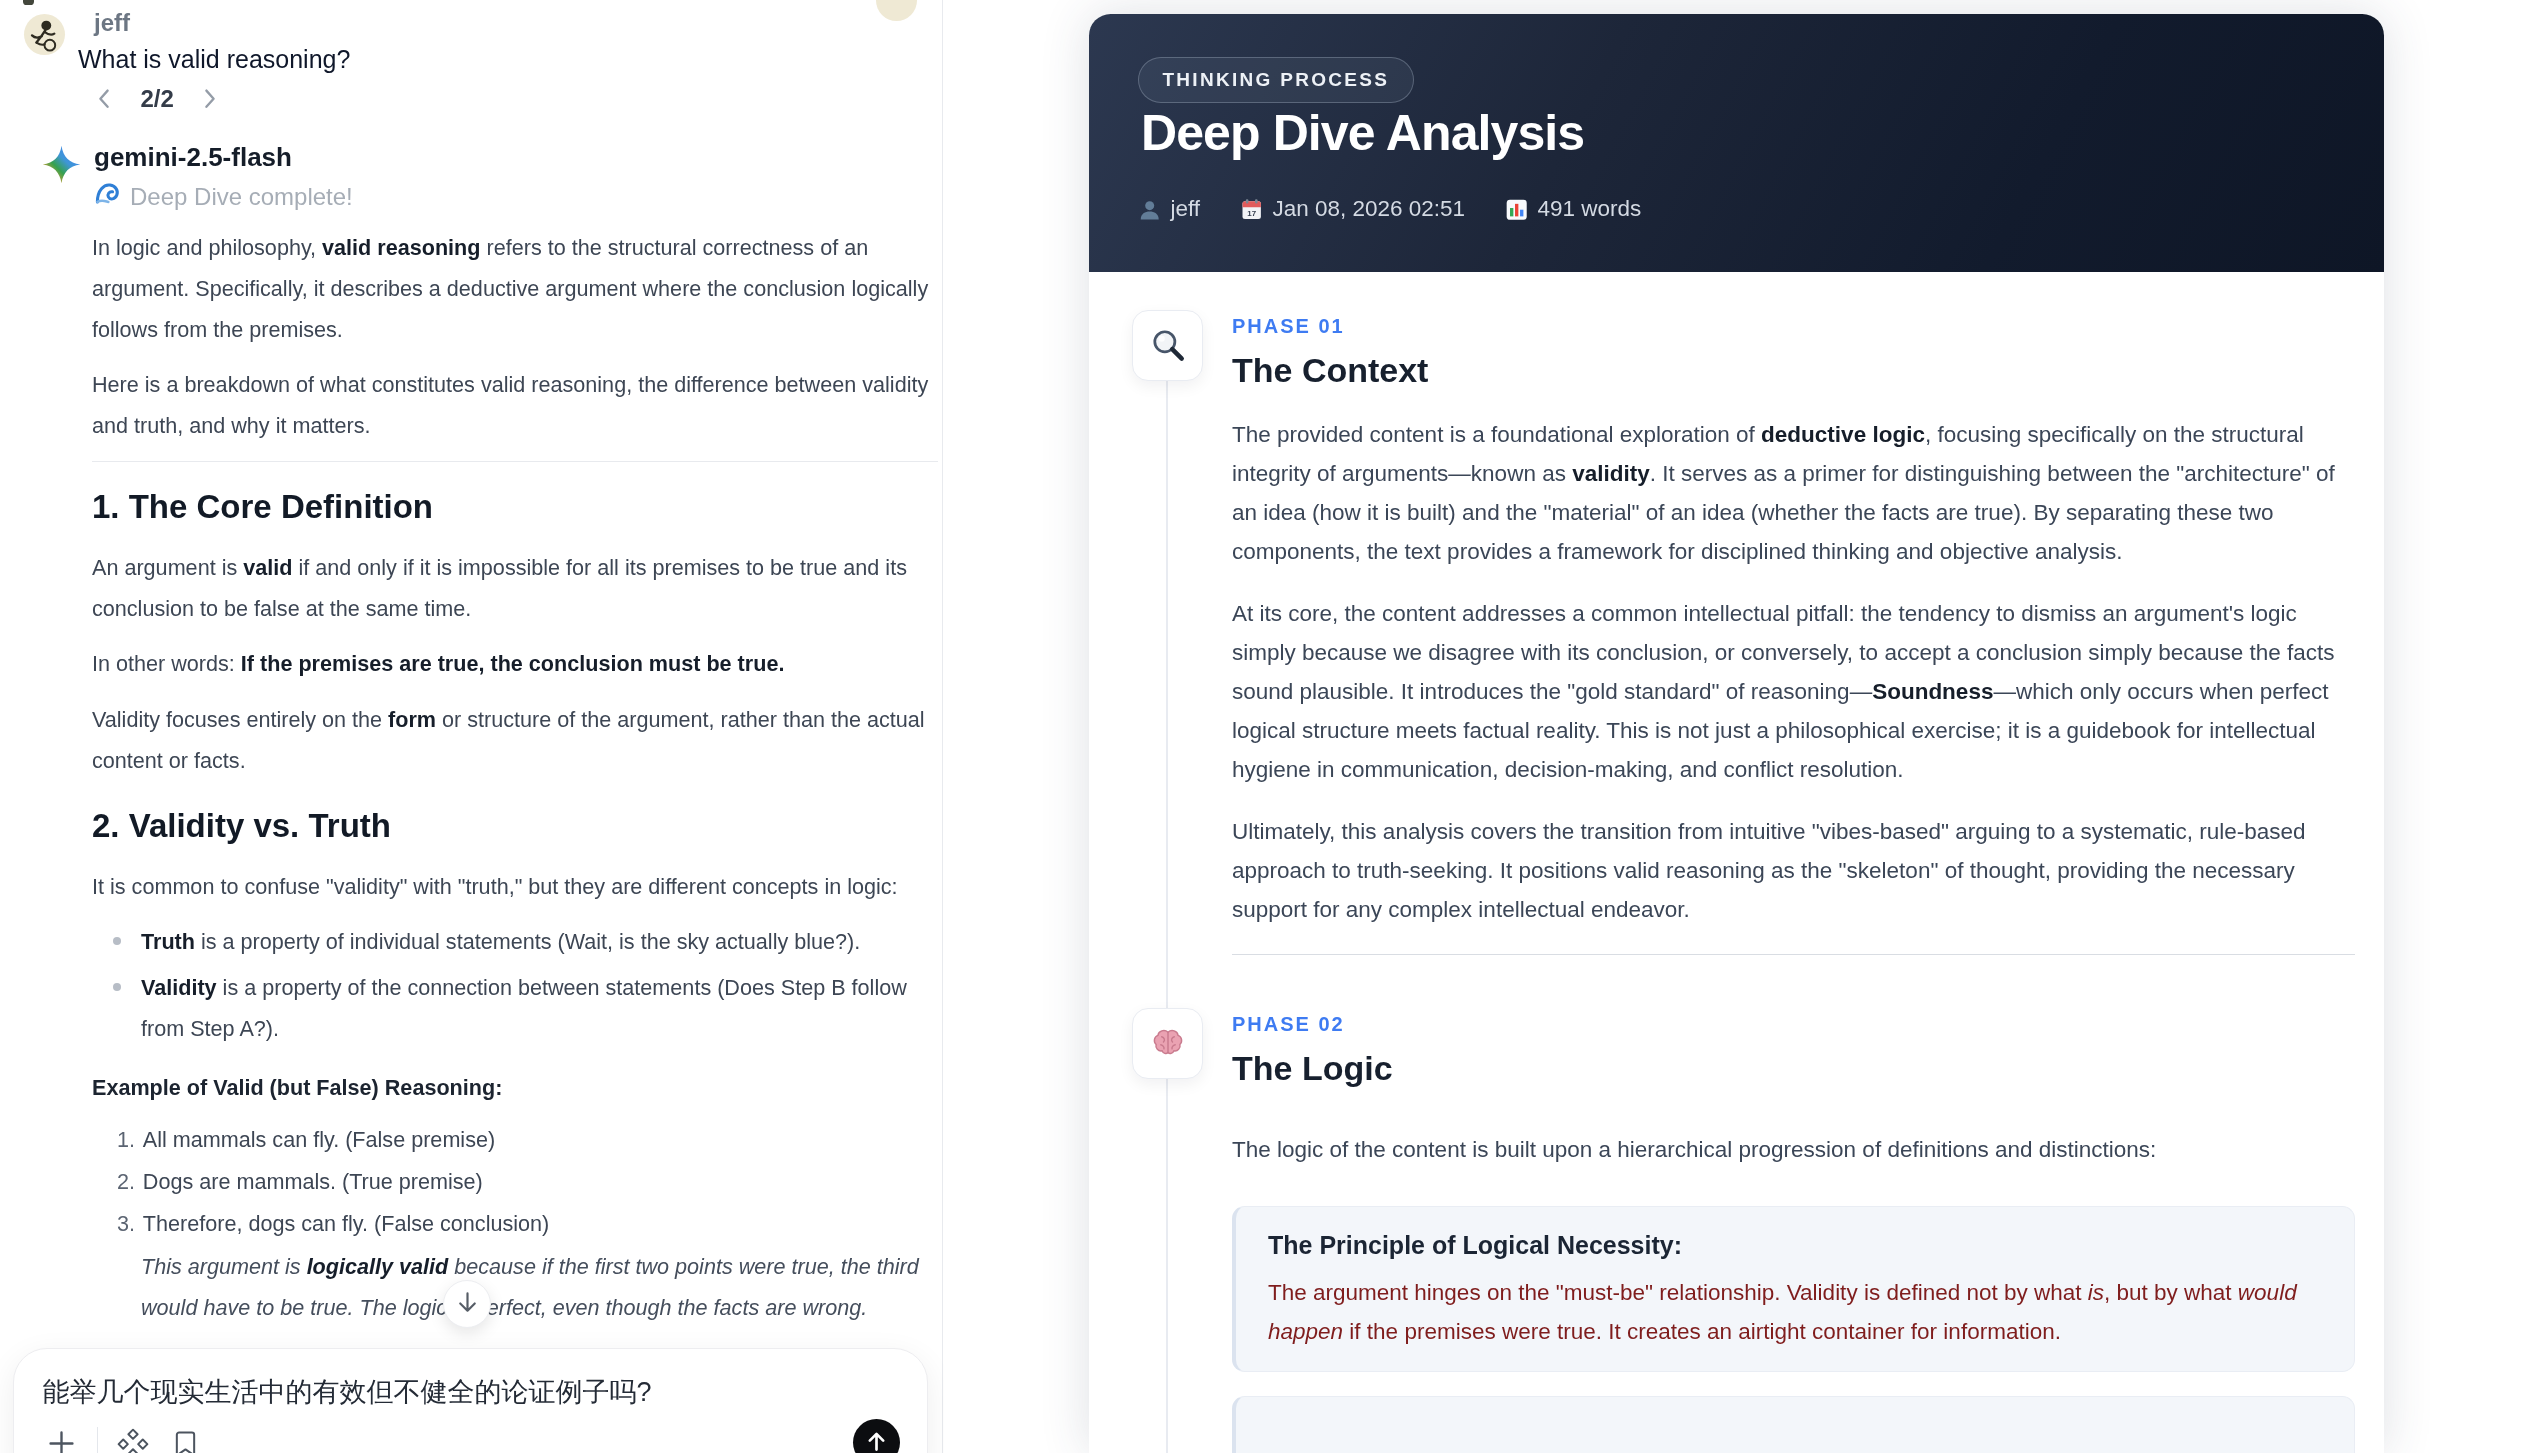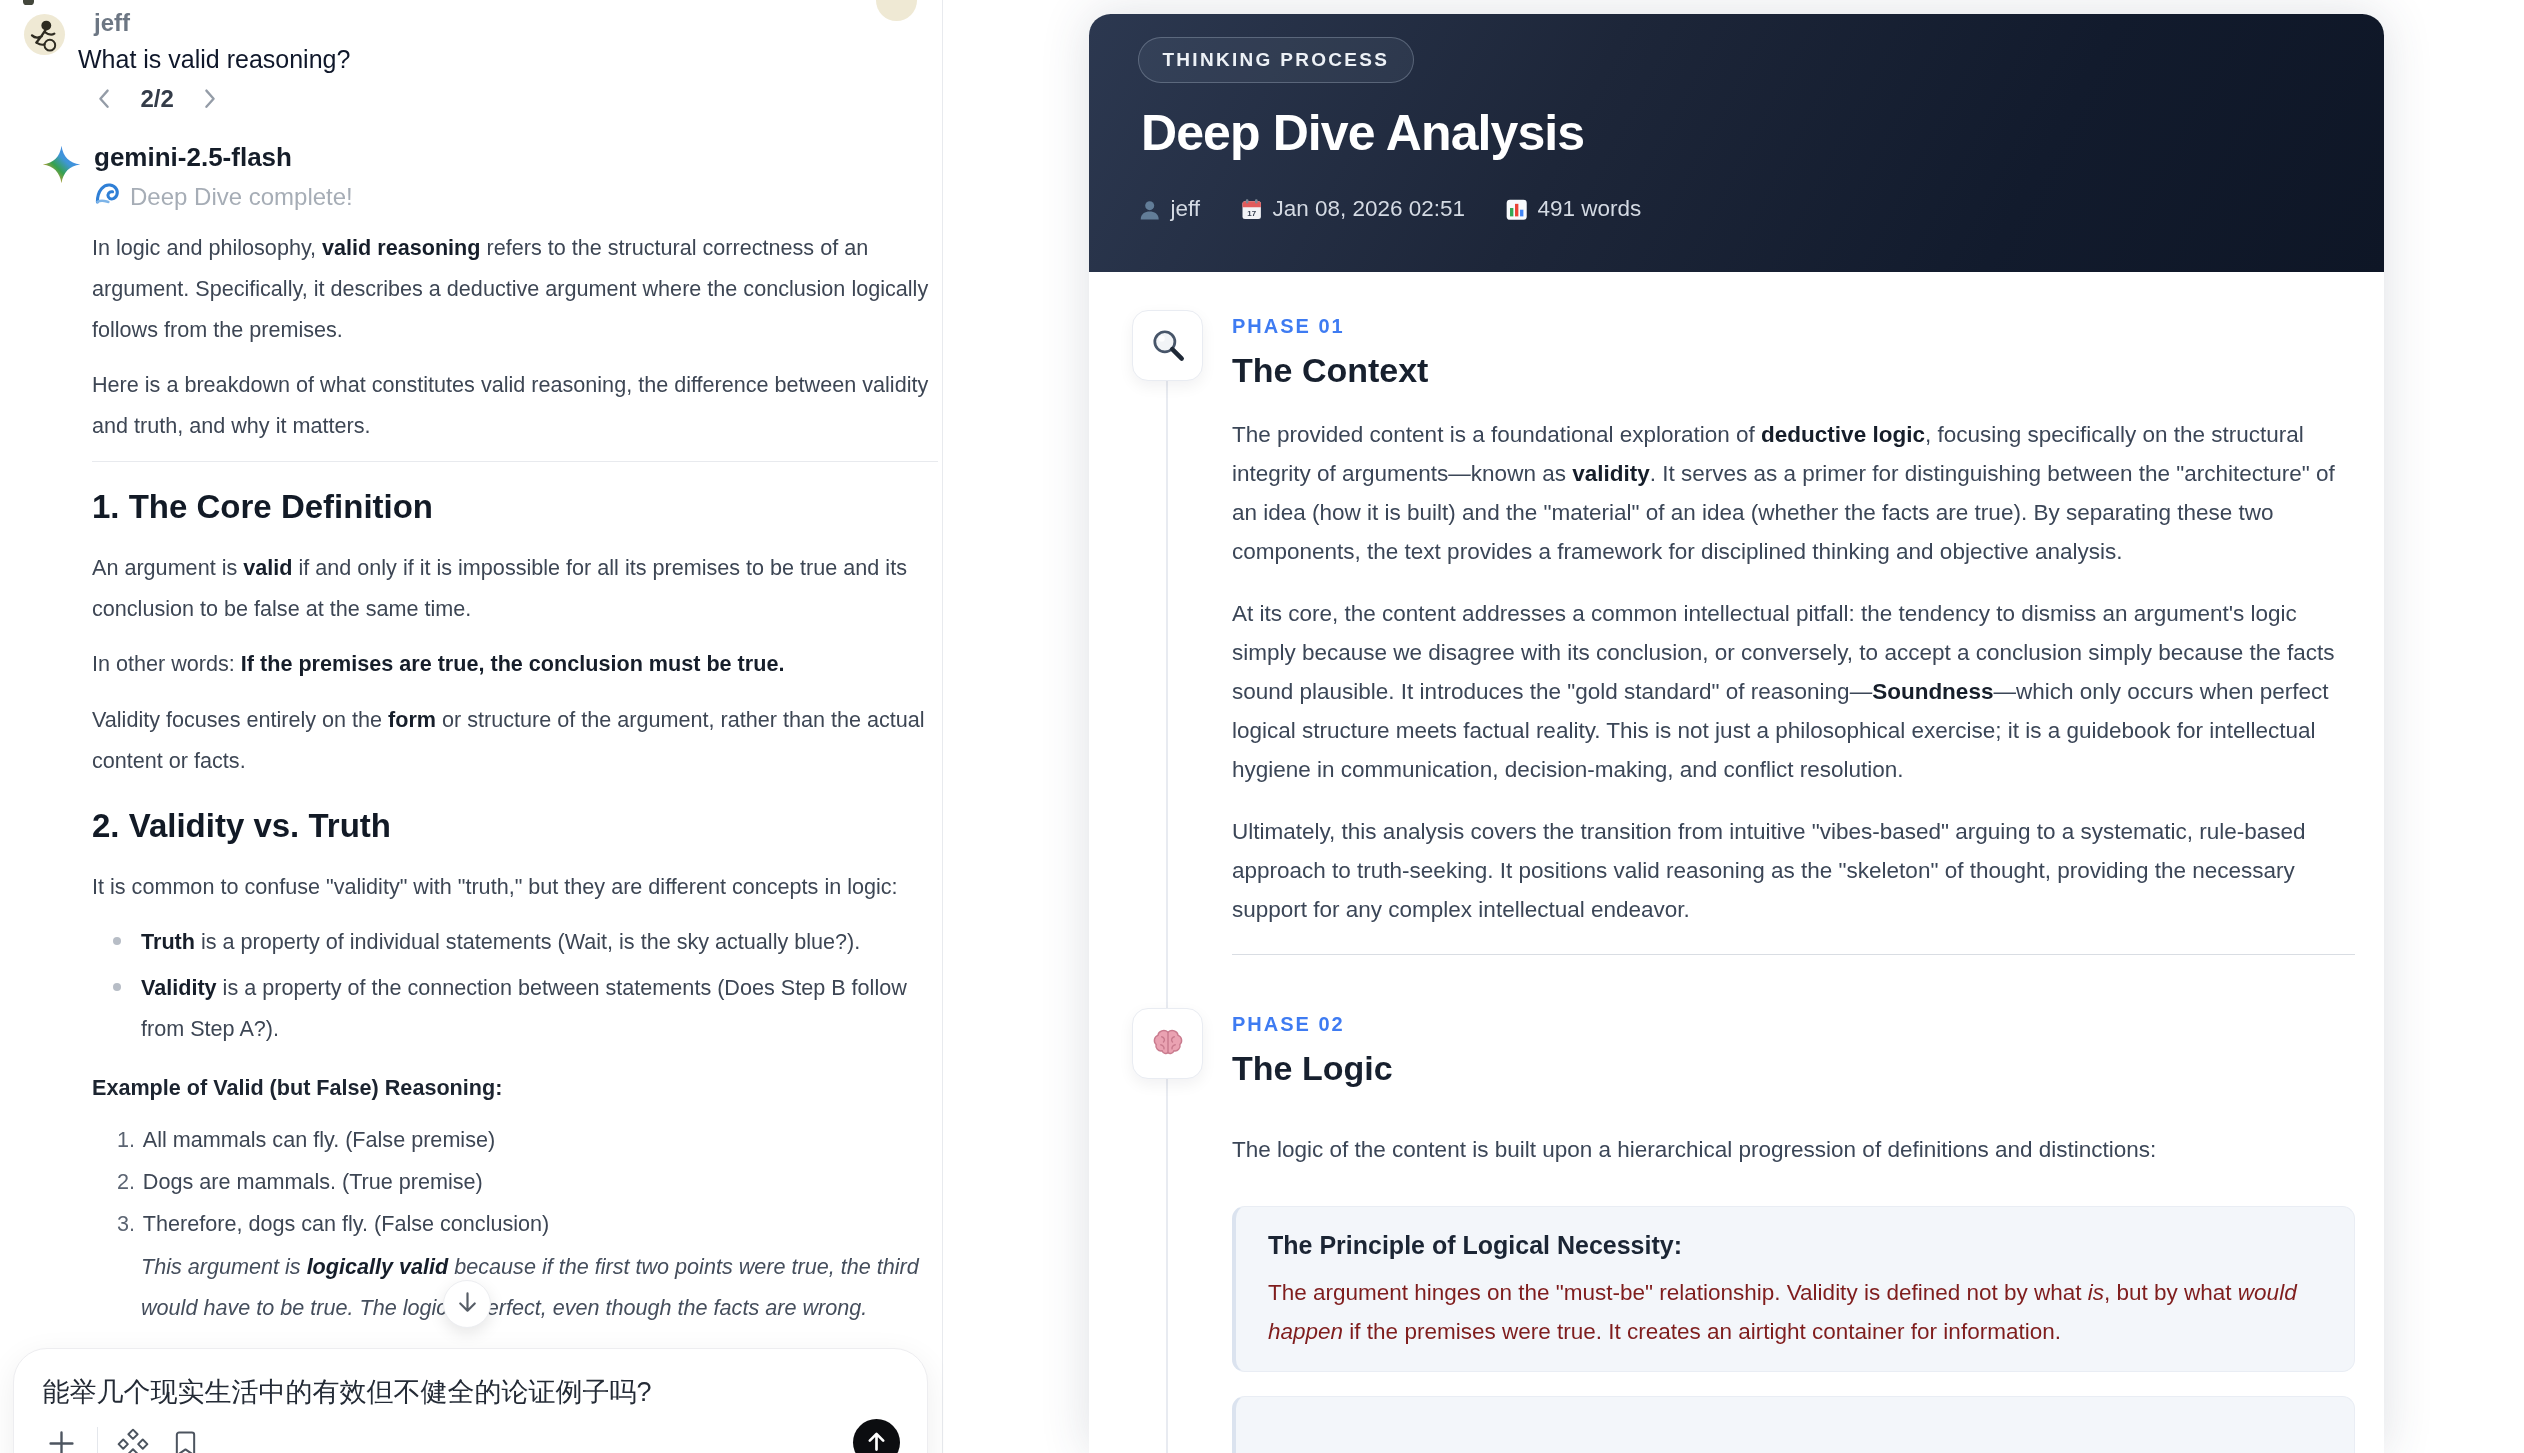--- a/index.html
+++ b/index.html
@@ -58,21 +58,21 @@
   .send-btn { position:absolute; right:27px; top:70px; width:47px; height:47px;
     border-radius:50%; background:#0c0d10; border:none; display:flex;
     align-items:center; justify-content:center; cursor:pointer; }
   
   .panel { position:absolute; left:944px; top:0; width:1581px; height:1453px; background:#fff; }
   .doc-card { position:absolute; left:145px; top:14.4px; width:1295px; height:1439px;
     background:#fff; border-radius:21.6px 21.6px 0 0;
     box-shadow:0 0 49px rgba(51,65,85,.16); }
   .doc-header { position:relative; height:258px; border-radius:21.6px 21.6px 0 0;
     background:linear-gradient(118deg,#2c3850 0%,#1d2639 38%,#121b2d 72%,#0e1626 100%); }
-  .badge { position:absolute; left:49px; top:23px; padding:10.8px 23.4px;
+  .badge { position:absolute; left:49px; top:43px; padding:10.8px 23.4px;
     border-radius:900px; border:1.8px solid rgba(160,174,192,.38);
     background:rgba(148,163,184,.10); color:#edf1f6; font-size:19px;
     font-weight:bold; letter-spacing:2.3px; }
   .doc-title { position:absolute; left:52px; top:90px; font-size:50px;
     font-weight:bold; color:#ffffff; letter-spacing:-0.9px; }
   .doc-meta { position:absolute; left:49px; top:182px; display:flex; gap:40px;
     font-size:22.5px; color:#d4dae3; align-items:center; }
   .meta-item { display:flex; align-items:center; gap:9px; }
   .timeline { position:absolute; left:77px; top:301px; bottom:0; width:1.8px;
     background:#e8ebf1; }

